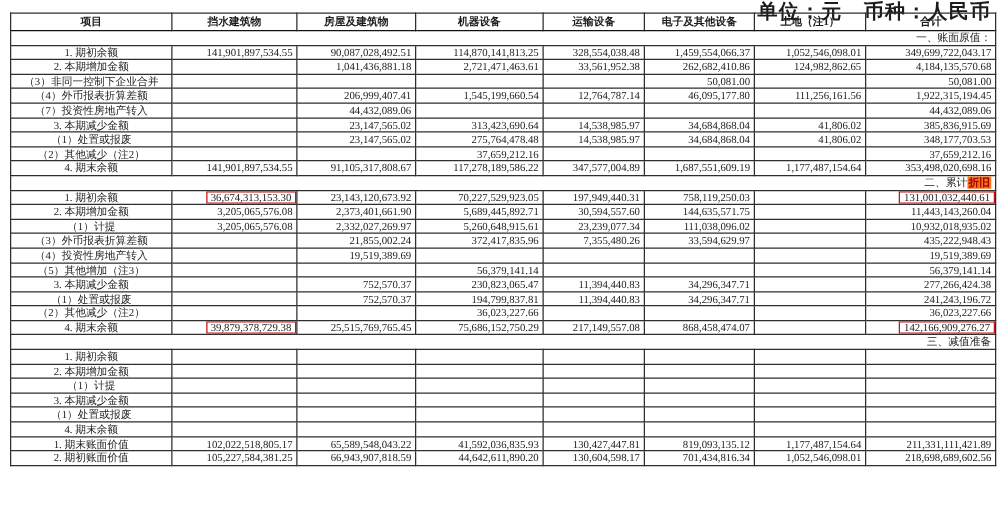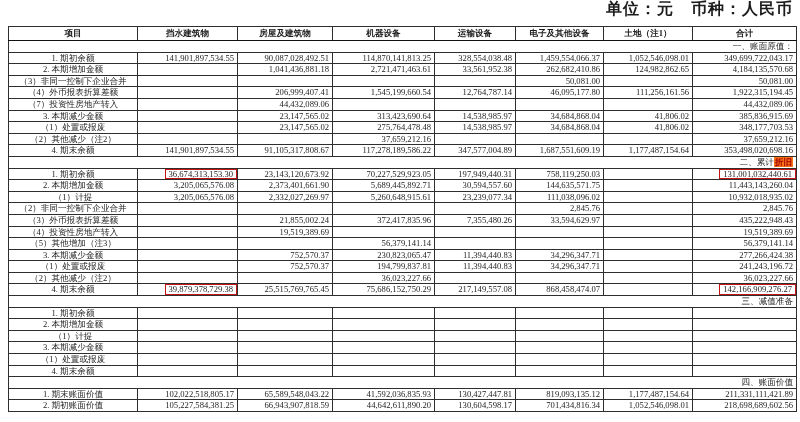--- a/index.html
+++ b/index.html
@@ -1,20 +1,20 @@
 <!DOCTYPE html>
 <html><head>
 <meta charset="utf-8">
 <style>
   html,body{margin:0;padding:0;width:800px;height:422px;background:#ffffff;overflow:hidden;
     font-family:"Liberation Serif","DejaVu Serif",serif;color:#1c1c1c;}
   .page{position:relative;width:800px;height:422px;}
   .unit-line{position:absolute;top:-1px;right:7px;font-size:16px;font-weight:bold;
     letter-spacing:1px;white-space:nowrap;}
-  table.assets{position:absolute;top:26px;left:8px;width:788px;border-collapse:collapse;
+  table.assets{position:absolute;top:10px;left:8px;width:788px;border-collapse:collapse;
     table-layout:fixed;border:1.5px solid #111;padding-left:12px;}
   th,td{border:1px solid #2e2e2e;font-size:8.6px;padding:0 3px;height:10.6px;
     line-height:10.6px;white-space:nowrap;overflow:hidden;}
   th{text-align:center;font-weight:bold;height:13px;line-height:13px;border-bottom:1px solid #111;}
   td.num{text-align:right;font-variant-numeric:tabular-nums;}
   td.label{text-align:center;}
   td.section{text-align:right;}
   .hl{color:#a00000;background:#f97316;font-weight:bold;padding:0 1px;}
   .boxed{display:inline-block;border:1.6px solid #c41414;padding:0 3px;margin:0 -3px;
     line-height:8.4px;}
@@ -168,30 +168,20 @@
           <td class="label">（1）计提</td>
           <td class="num">3,205,065,576.08</td>
           <td class="num">2,332,027,269.97</td>
           <td class="num">5,260,648,915.61</td>
           <td class="num">23,239,077.34</td>
           <td class="num">111,038,096.02</td>
           <td class="num"></td>
           <td class="num">10,932,018,935.02</td>
         </tr>
         <tr>
-          <td class="label">（2）非同一控制下企业合并</td>
-          <td class="num"></td>
-          <td class="num"></td>
-          <td class="num"></td>
-          <td class="num"></td>
-          <td class="num">2,845.76</td>
-          <td class="num"></td>
-          <td class="num">2,845.76</td>
-        </tr>
-        <tr>
           <td class="label">（3）外币报表折算差额</td>
           <td class="num"></td>
           <td class="num">21,855,002.24</td>
           <td class="num">372,417,835.96</td>
           <td class="num">7,355,480.26</td>
           <td class="num">33,594,629.97</td>
           <td class="num"></td>
           <td class="num">435,222,948.43</td>
         </tr>
         <tr>
@@ -309,23 +299,20 @@
         </tr>
         <tr>
           <td class="label">4. 期末余额</td>
           <td class="num"></td>
           <td class="num"></td>
           <td class="num"></td>
           <td class="num"></td>
           <td class="num"></td>
           <td class="num"></td>
           <td class="num"></td>
-        </tr>
-        <tr>
-          <td colspan="8" class="section">四、账面价值</td>
         </tr>
         <tr>
           <td class="label">1. 期末账面价值</td>
           <td class="num">102,022,518,805.17</td>
           <td class="num">65,589,548,043.22</td>
           <td class="num">41,592,036,835.93</td>
           <td class="num">130,427,447.81</td>
           <td class="num">819,093,135.12</td>
           <td class="num">1,177,487,154.64</td>
           <td class="num">211,331,111,421.89</td>

